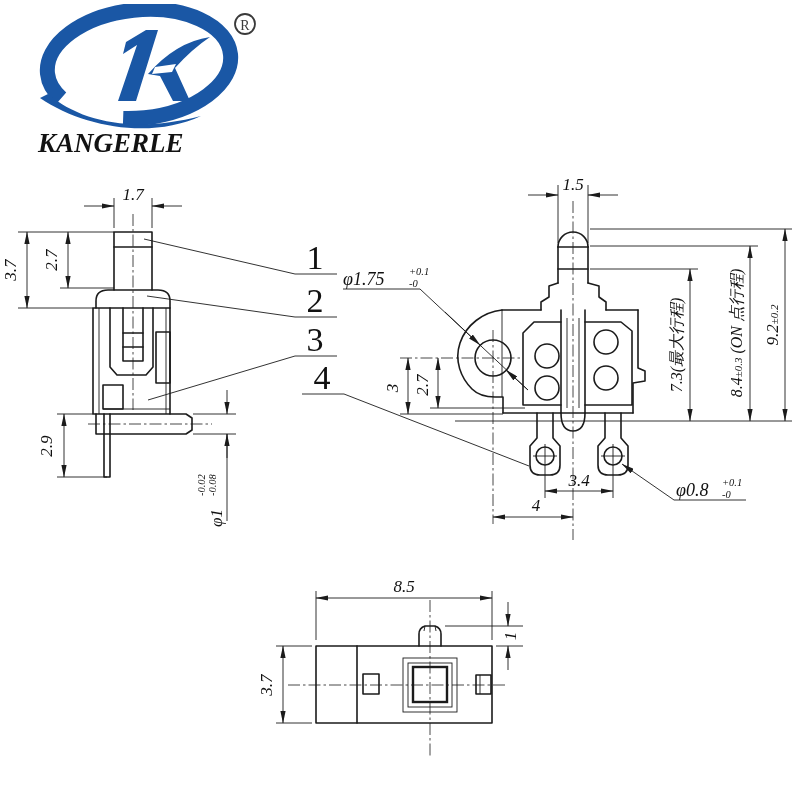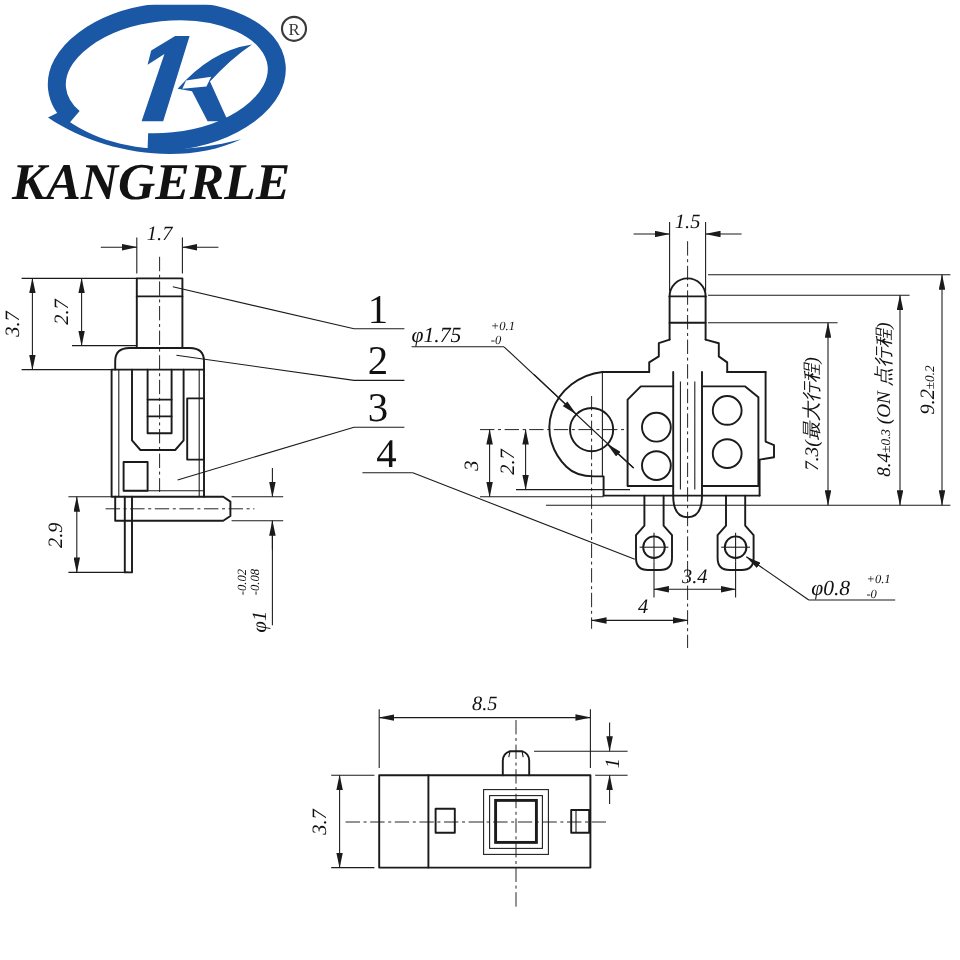--- a/index.html
+++ b/index.html
@@ -1,21 +1,21 @@
 <!DOCTYPE html>
 <html><head>
 <meta charset="utf-8">
 <style>
   html,body{margin:0;padding:0;background:#fff;}
   #page{position:relative;width:800px;height:800px;background:#fff;overflow:hidden;
         font-family:"Liberation Serif",serif;}
   #brand-logo{position:absolute;left:24px;top:4px;width:240px;height:125px;}
-  #brand-name{position:absolute;left:10px;top:128px;width:250px;
+  #brand-name{position:absolute;left:38px;top:128px;width:250px;
         font-family:"Liberation Serif",serif;font-style:italic;font-weight:bold;
-        font-size:43px;letter-spacing:0px;color:#121212;white-space:nowrap;}
+        font-size:27px;letter-spacing:0px;color:#121212;white-space:nowrap;}
   #draw{position:absolute;left:0;top:0;width:800px;height:800px;}
   
   .obj{stroke:#1b1b1b;stroke-width:1.6;fill:none;stroke-linejoin:round;stroke-linecap:round;}
   .obj2{stroke:#1b1b1b;stroke-width:2.4;fill:none;}
   .thin{stroke:#1b1b1b;stroke-width:0.9;fill:none;}
   .cl{stroke:#1b1b1b;stroke-width:0.8;fill:none;stroke-dasharray:12 3 2.5 3;}
   .dimtxt{font-family:"Liberation Serif",serif;font-style:italic;font-size:17px;fill:#111;}
   .dimtxt-b{font-family:"Liberation Serif",serif;font-style:italic;font-size:18px;fill:#111;}
   .toltxt{font-family:"Liberation Serif",serif;font-style:italic;font-size:10.5px;fill:#111;}
   .cjk{font-family:"Liberation Serif","DejaVu Sans",sans-serif;font-size:16px;}

